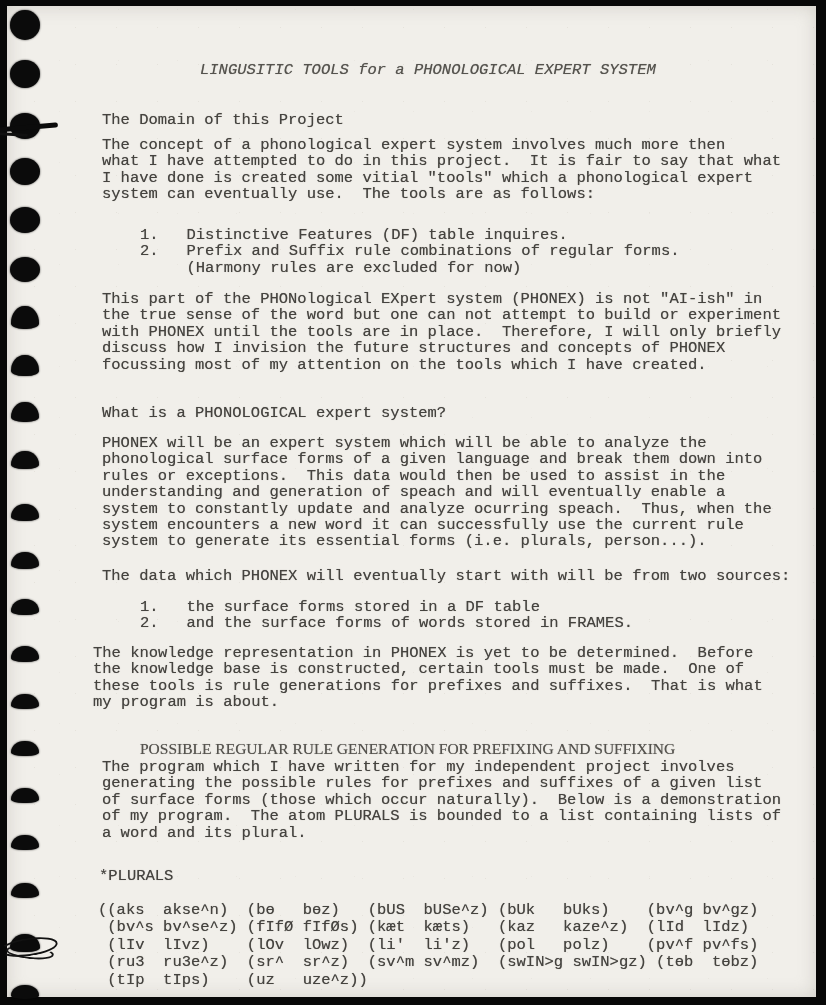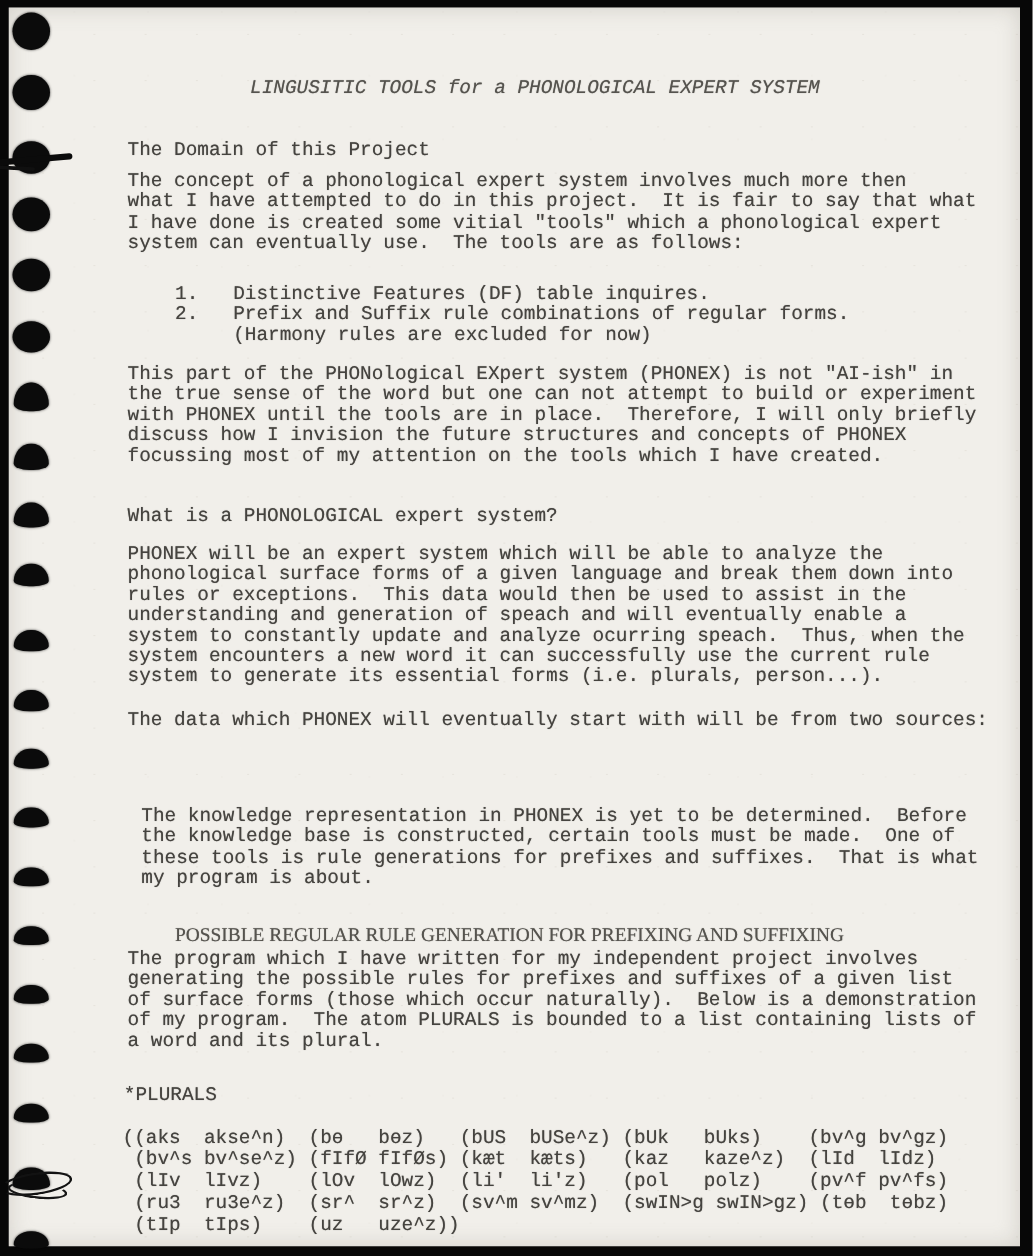--- a/index.html
+++ b/index.html
@@ -110,22 +110,24 @@
     <pre class="blk" style="left:95px; top:562px;">The data which PHONEX will eventually start with will be from two sources:</pre>
 
     <pre class="blk" style="left:95px; top:429px;">PHONEX will be an expert system which will be able to analyze the
 phonological surface forms of a given language and break them down into
 rules or exceptions.  This data would then be used to assist in the
 understanding and generation of speach and will eventually enable a
 system to constantly update and analyze ocurring speach.  Thus, when the
 system encounters a new word it can successfully use the current rule
 system to generate its essential forms (i.e. plurals, person...).</pre>
 
+    <pre class="blk" style="left:133px; top:593px;">1.   the surface forms stored in a DF table
+2.   and the surface forms of words stored in FRAMES.</pre>
 
-    <pre class="blk" style="left:106px; top:639px;">The knowledge representation in PHONEX is yet to be determined.  Before
+    <pre class="blk" style="left:86px; top:639px;">The knowledge representation in PHONEX is yet to be determined.  Before
 the knowledge base is constructed, certain tools must be made.  One of
 these tools is rule generations for prefixes and suffixes.  That is what
 my program is about.</pre>
 
     <pre class="blk faded" style="left:133px; top:735px;font-family:Liberation Serif, serif;">POSSIBLE REGULAR RULE GENERATION FOR PREFIXING AND SUFFIXING</pre>
 
     <pre class="blk" style="left:95px; top:753px;">The program which I have written for my independent project involves
 generating the possible rules for prefixes and suffixes of a given list
 of surface forms (those which occur naturally).  Below is a demonstration
 of my program.  The atom PLURALS is bounded to a list containing lists of

